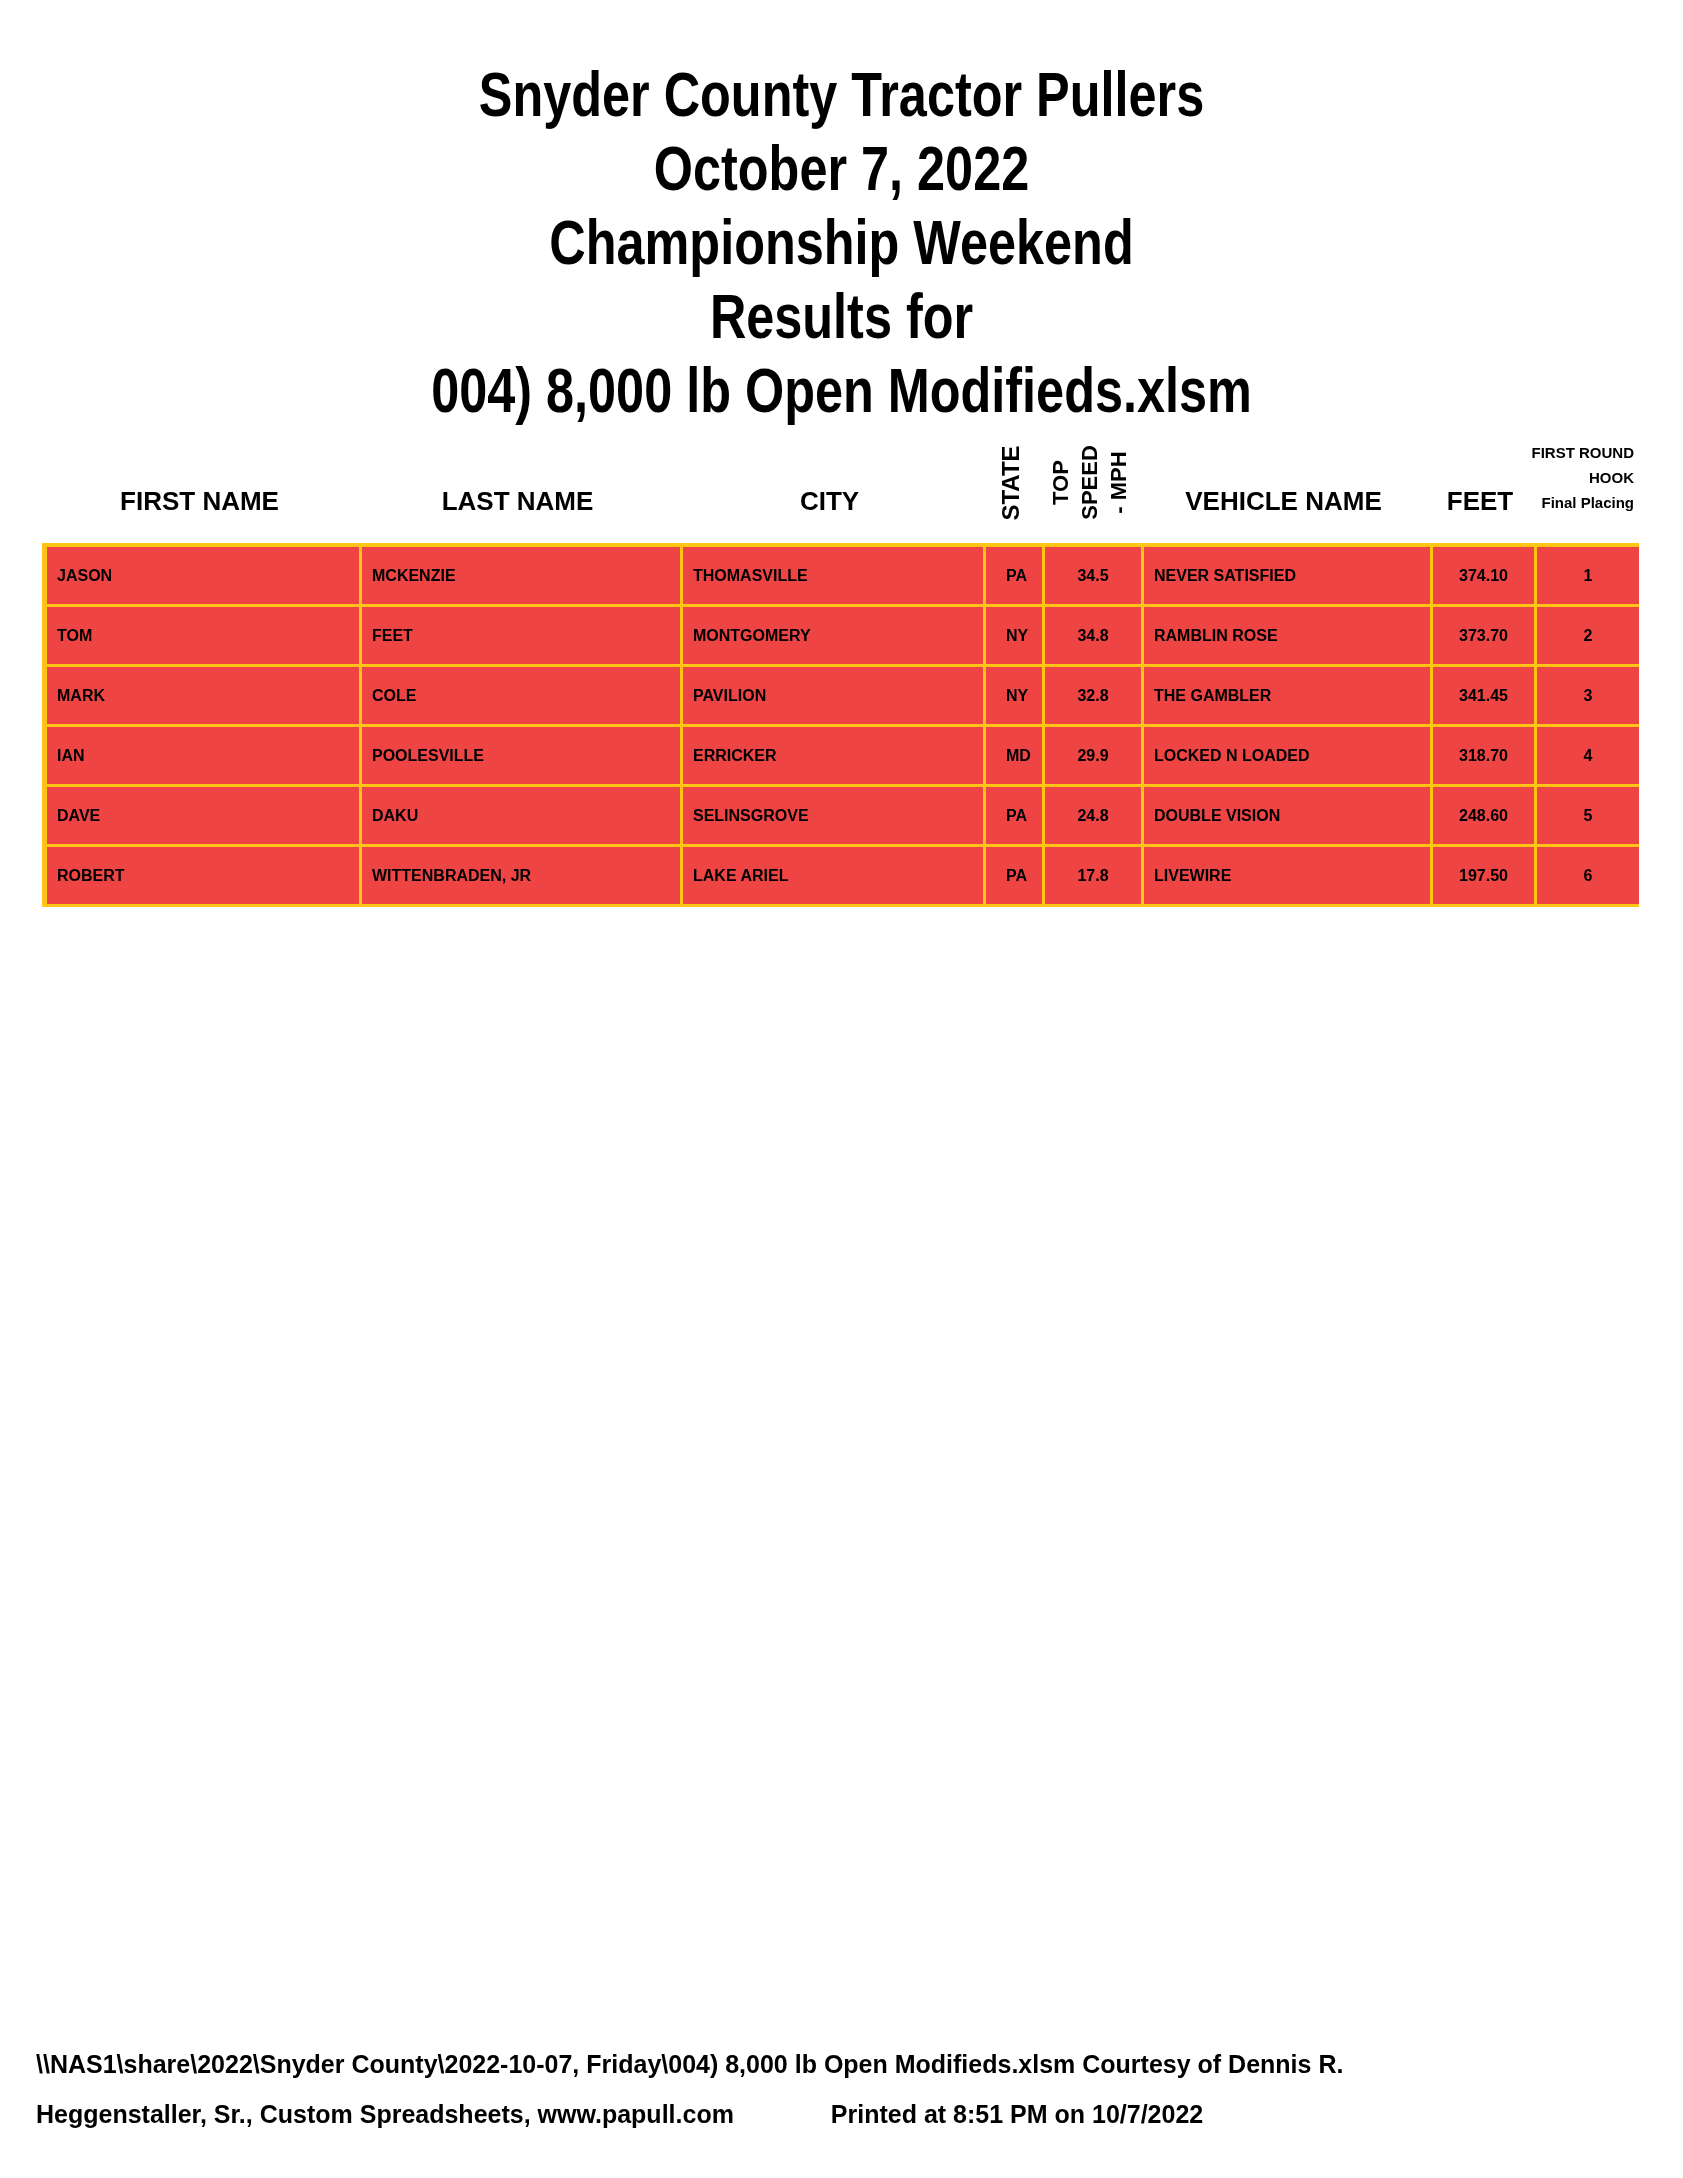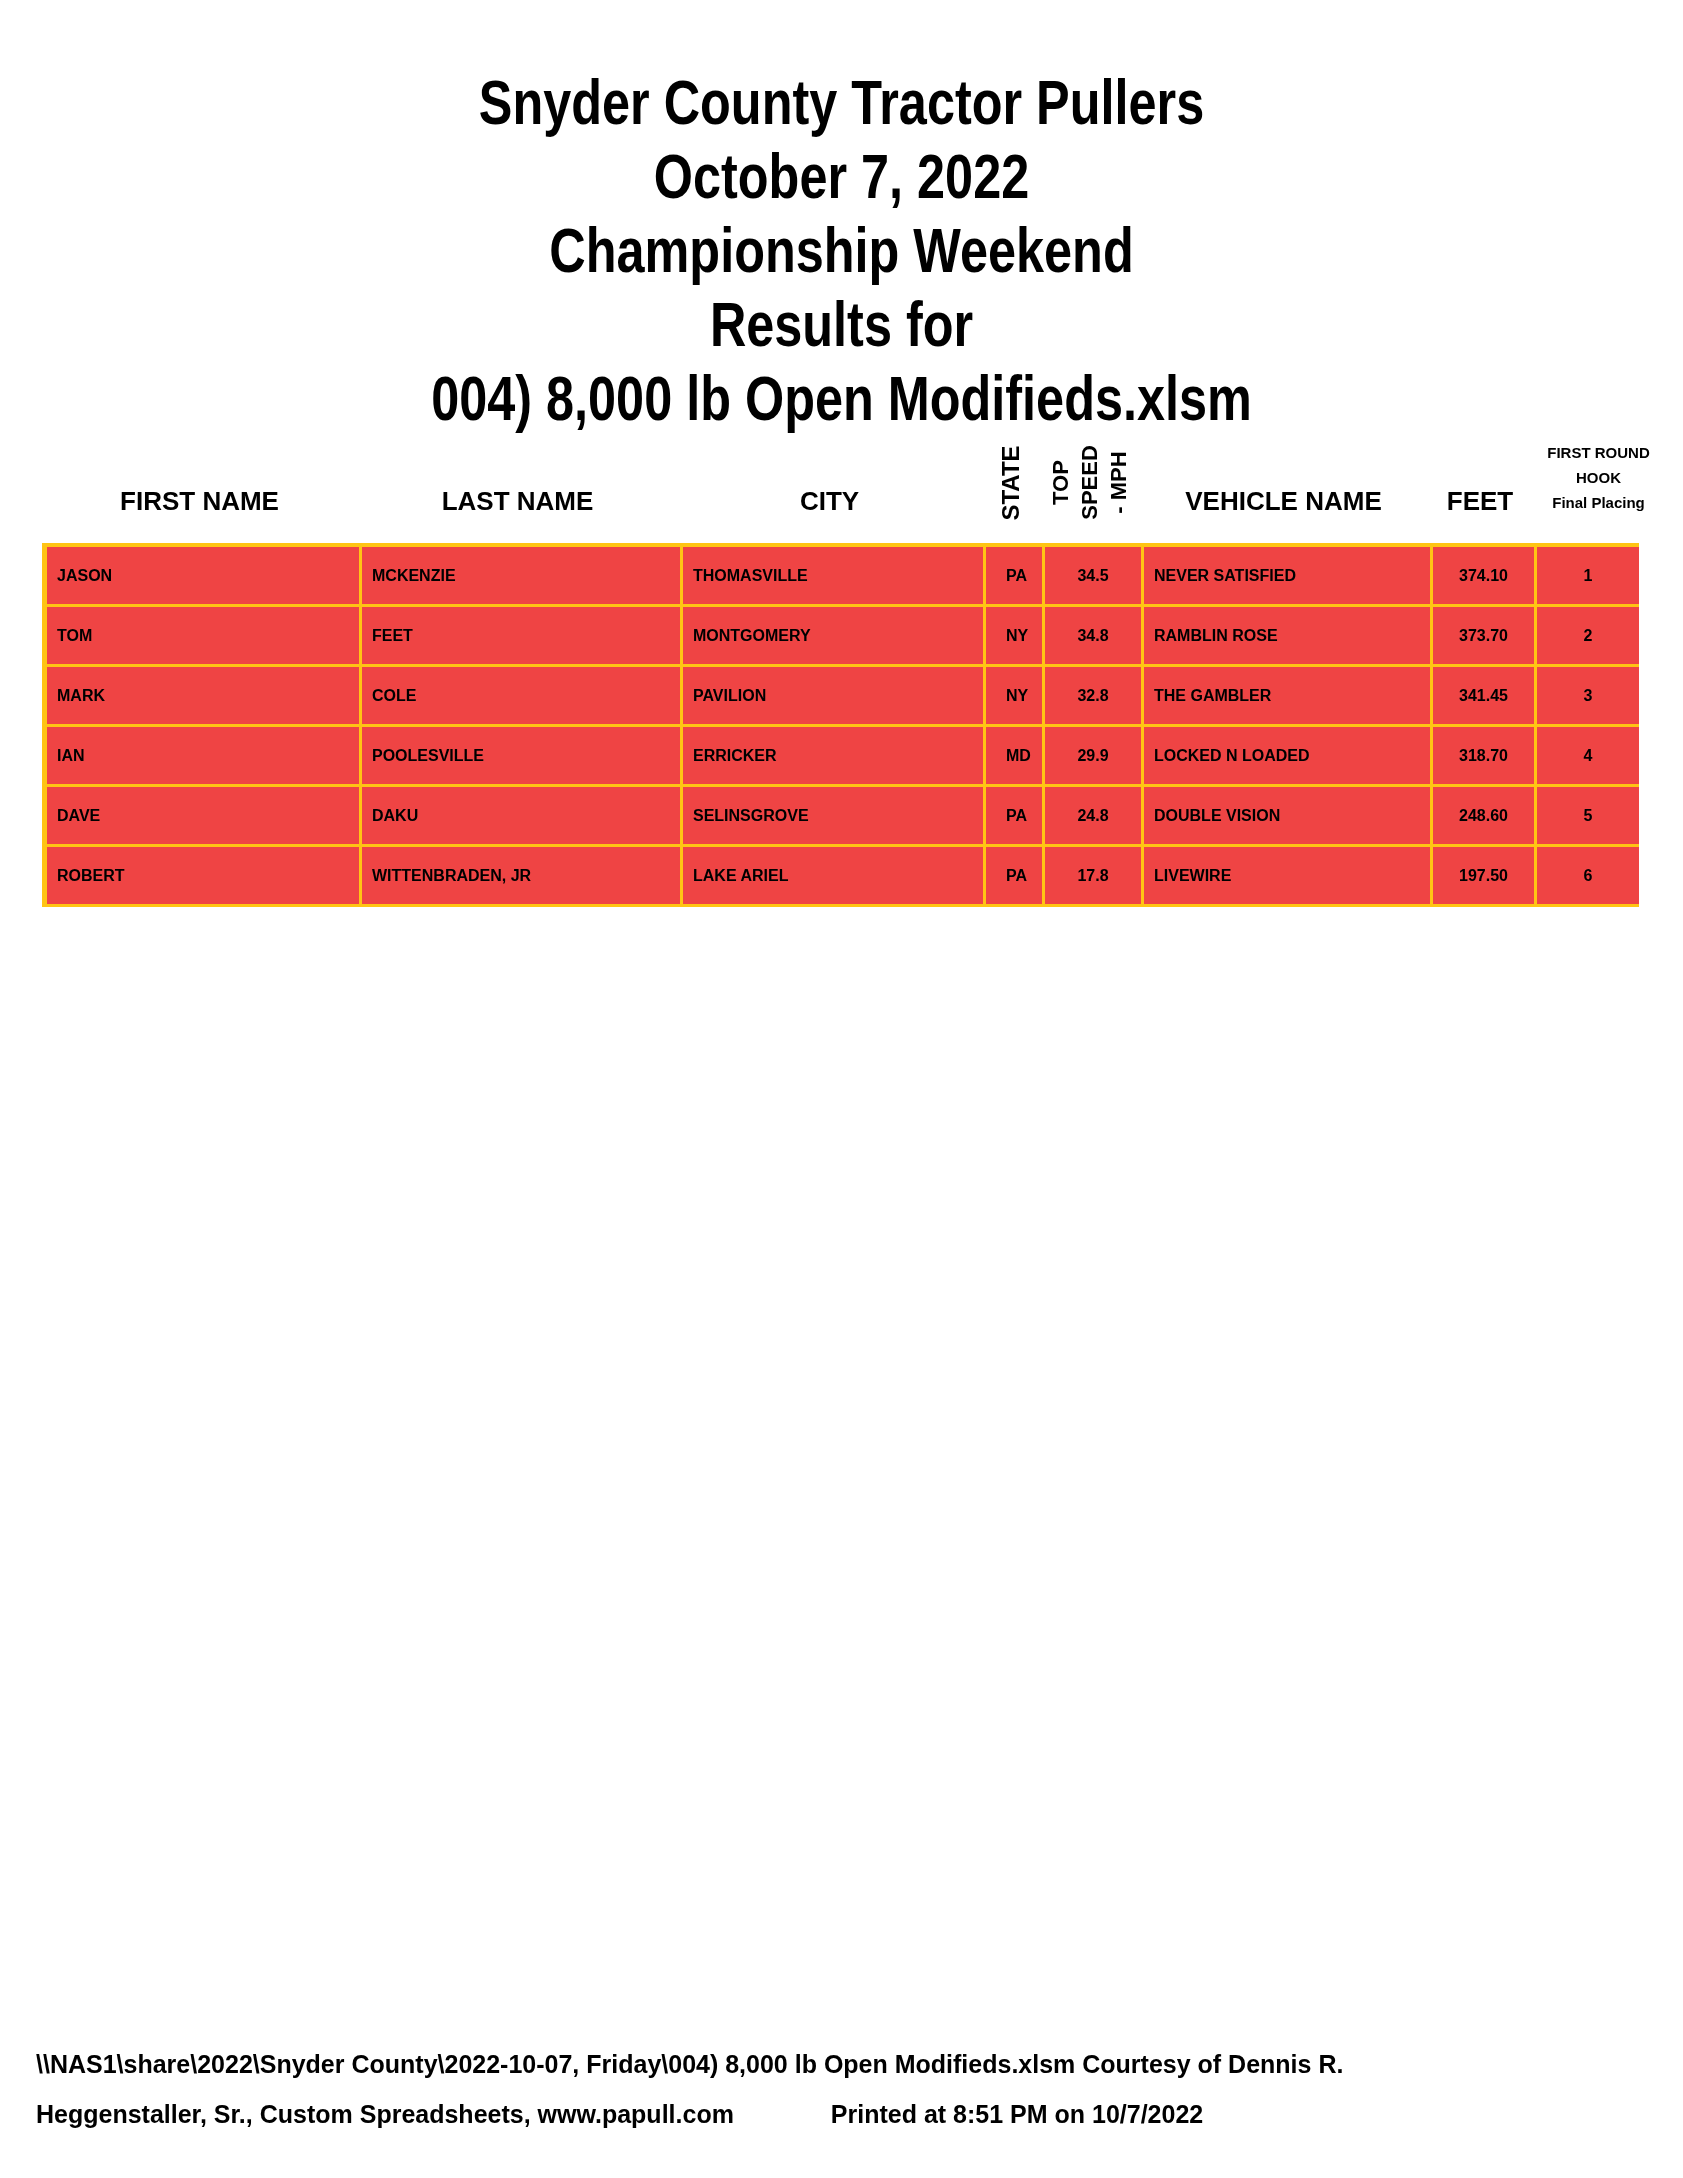--- a/index.html
+++ b/index.html
@@ -1,38 +1,38 @@
 <!DOCTYPE html>
 <html style="--bc: #FFC414;"><head>
 <meta charset="utf-8">
 <style>
   html,body{margin:0;padding:0;background:#ffffff;}
   .page{
     position:relative;width:1683px;height:2178px;background:#ffffff;overflow:hidden;
     font-family:"Liberation Sans", sans-serif;font-weight:bold;color:#000;
   }
   
-  .title-block{position:absolute;top:65px;left:0;width:1683px;text-align:center;}
+  .title-block{position:absolute;top:57px;left:0;width:1683px;text-align:center;}
   .title-line{
     font-size:63px;line-height:74px;font-weight:bold;white-space:nowrap;
     transform:scaleX(0.80);transform-origin:50% 50%;
   }
   
   .colgrid{
     display:grid;
     grid-template-columns:315px 321px 303px 59px 99px 289px 104px 102px;
   }
   
   .thead{position:absolute;left:42px;top:424px;width:1592px;height:117px;}
   .th{display:flex;align-items:flex-end;justify-content:center;padding-bottom:26px;
       font-size:26px;line-height:28px;text-align:center;white-space:nowrap;}
   .th-rot{align-items:center;justify-content:center;padding-bottom:0;}
   .rot{transform:rotate(-90deg);white-space:nowrap;font-size:24px;}
   .rot-multi{transform:rotate(-90deg);font-size:22px;line-height:29px;text-align:center;}
-  .th-small{flex-direction:column;align-items:center;justify-content:center;padding-bottom:10px;
+  .th-small{flex-direction:column;align-items:flex-end;justify-content:center;padding-bottom:10px;
             font-size:15px;line-height:25px;margin-left:31px;}
   
   .tbody{
     position:absolute;left:42px;top:543px;width:1592px;
     grid-auto-rows:60px;
     border-top:4px solid var(--bc);
     border-left:5px solid var(--bc);
   }
   .td{
     box-sizing:border-box;

